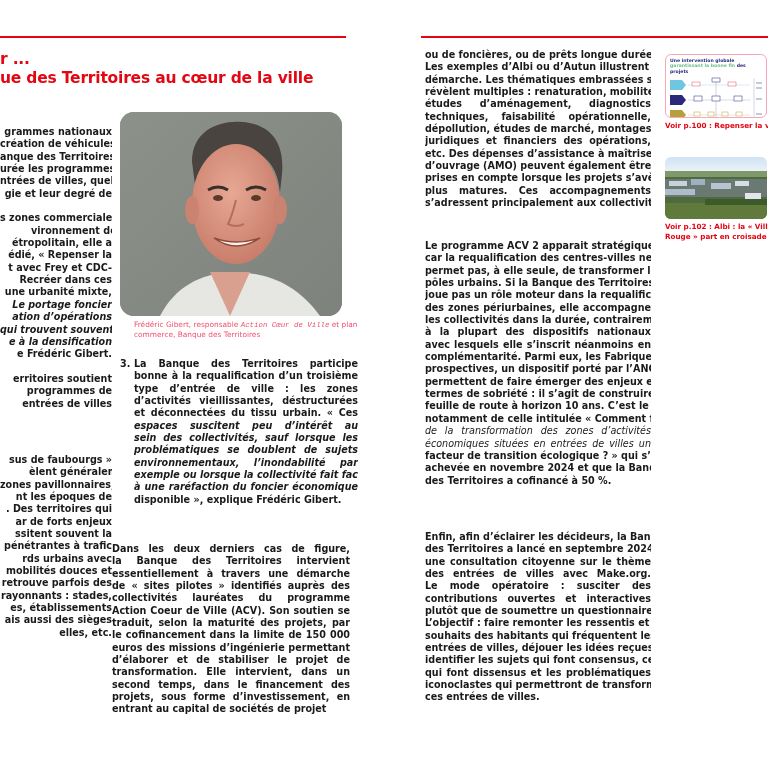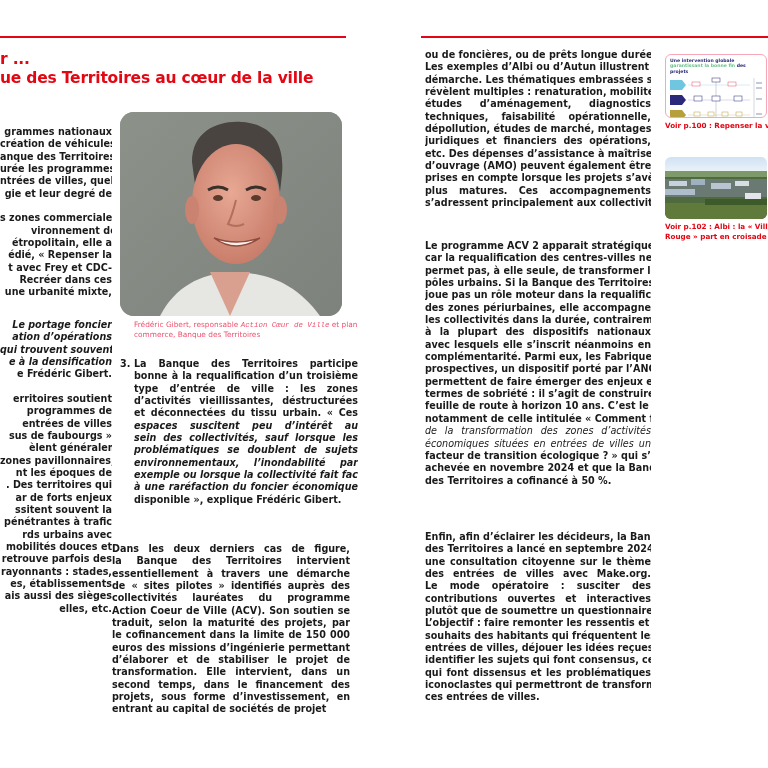--- a/index.html
+++ b/index.html
@@ -63,30 +63,30 @@
     <span class="ln" style="text-align: right; text-align-last: right; direction: ltr;">ntrées de villes, quels</span>
     <span class="ln" style="text-align: right; text-align-last: right; direction: ltr;">gie et leur degré de</span>
     <span class="ln" style="text-align: right; text-align-last: right; direction: ltr;">&nbsp;</span>
     <span class="ln" style="text-align: right; text-align-last: right; direction: ltr;">s zones commerciales</span>
     <span class="ln" style="text-align: right; text-align-last: right; direction: ltr; padding-left: 31px;">vironnement dense,</span>
     <span class="ln" style="text-align: right; text-align-last: right; direction: ltr;">étropolitain, elle a</span>
     <span class="ln" style="text-align: right; text-align-last: right; direction: ltr;">édié, « Repenser la</span>
     <span class="ln" style="text-align: right; text-align-last: right; direction: ltr;">t avec Frey et CDC-</span>
     <span class="ln" style="text-align: right; text-align-last: right; direction: ltr;">Recréer dans ces</span>
     <span class="ln" style="text-align: right; text-align-last: right; direction: ltr;">une urbanité mixte,</span>
-    <span class="ln" style="text-align: right; text-align-last: right; direction: ltr; font-weight: 800; font-style: italic; margin-top: 20px;">Le portage foncier</span>
+    <span class="ln" style="text-align: right; text-align-last: right; direction: ltr; font-weight: 800; font-style: italic;">Le portage foncier</span>
     <span class="ln" style="text-align: right; text-align-last: right; direction: ltr; font-weight: 800; font-style: italic;">ation d’opérations</span>
     <span class="ln" style="text-align: right; text-align-last: right; direction: ltr; font-weight: 800; font-style: italic;">qui trouvent souvent</span>
     <span class="ln" style="text-align: right; text-align-last: right; direction: ltr; font-weight: 800; font-style: italic;">e à la densification</span>
     <span class="ln" style="text-align: right; text-align-last: right; direction: ltr;">e Frédéric Gibert.</span>
     <span class="ln" style="text-align: right; text-align-last: right; direction: ltr;">&nbsp;</span>
     <span class="ln" style="text-align: right; text-align-last: right; direction: ltr;">erritoires soutient</span>
     <span class="ln" style="text-align: right; text-align-last: right; direction: ltr;">programmes de</span>
     <span class="ln" style="text-align: right; text-align-last: right; direction: ltr;">entrées de villes</span>
-    <span class="ln" style="text-align: right; text-align-last: right; direction: ltr;">sus de faubourgs »</span>
+    <span class="ln" style="text-align: right; text-align-last: right; direction: ltr; margin-top: 44px;">sus de faubourgs »</span>
     <span class="ln" style="text-align: right; text-align-last: right; direction: ltr; padding-left: 29px;">èlent généralement</span>
     <span class="ln" style="text-align: right; text-align-last: right; direction: ltr;">zones pavillonnaires,</span>
     <span class="ln" style="text-align: right; text-align-last: right; direction: ltr;">nt les époques de</span>
     <span class="ln" style="text-align: right; text-align-last: right; direction: ltr;">. Des territoires qui</span>
     <span class="ln" style="text-align: right; text-align-last: right; direction: ltr;">ar de forts enjeux</span>
     <span class="ln" style="text-align: right; text-align-last: right; direction: ltr;">ssitent souvent la</span>
     <span class="ln" style="text-align: right; text-align-last: right; direction: ltr;">pénétrantes à trafic</span>
     <span class="ln" style="text-align: right; text-align-last: right; direction: ltr;">rds urbains avec</span>
     <span class="ln" style="text-align: right; text-align-last: right; direction: ltr;">mobilités douces et</span>
     <span class="ln" style="text-align: right; text-align-last: right; direction: ltr;">retrouve parfois des</span>

